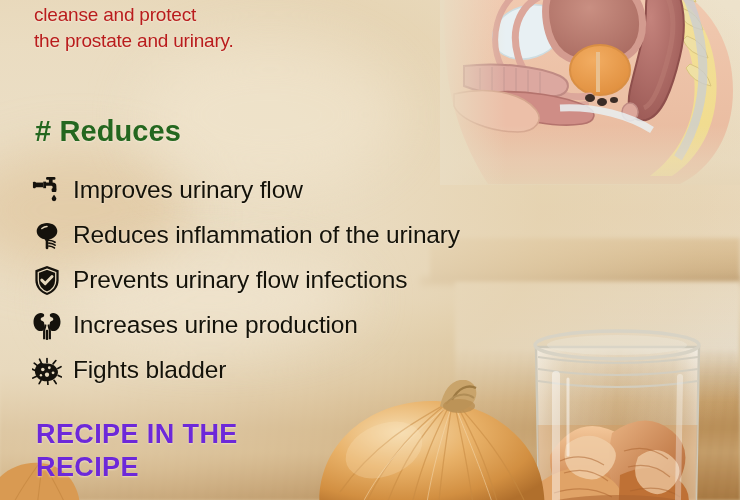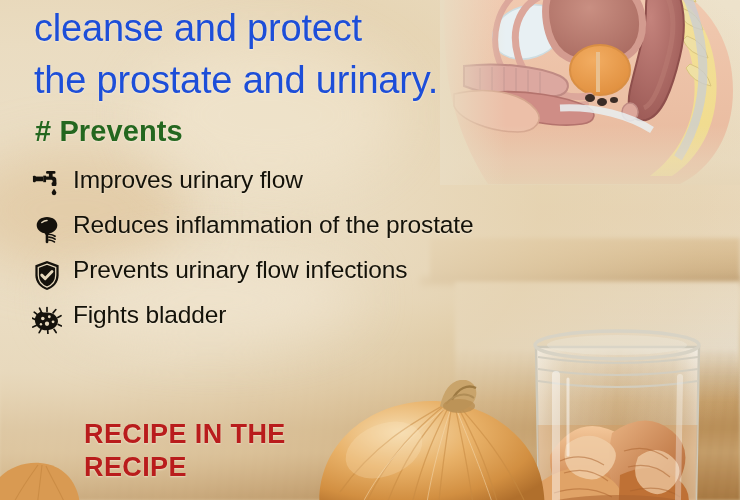--- a/index.html
+++ b/index.html
@@ -102,54 +102,53 @@
   .onion{position:absolute;left:318px;top:380px;width:235px;height:132px;}
   .onion svg{display:block;width:100%;height:100%;}
   .onion-small{position:absolute;left:-6px;top:455px;width:90px;height:60px;}
   .onion-small svg{display:block;width:100%;height:100%;}
 
   
   .content{position:absolute;inset:0;}
 
   .headline{
     position:absolute;left:34px;top:2px;width:420px;
-    font-size:38px;line-height:1.38;font-weight:400;
-    color:#1d4ed8;letter-spacing:-.2px;
+    font-size:19px;line-height:1.38;font-weight:400;
+    color:#b91c1c;letter-spacing:-.2px;
     text-shadow:0 1px 2px rgba(255,250,238,.55);
   }
   .headline div{white-space:nowrap;}
 
   .benefits-title{
     position:absolute;left:35px;top:115px;
     font-size:29px;font-weight:700;color:#24671f;
     letter-spacing:.1px;
     text-shadow:0 1px 2px rgba(255,250,238,.45);
   }
 
   .blist{position:absolute;left:30px;top:168px;width:640px;}
   .brow{
-    display:flex;align-items:flex-start;height:45px;gap:9px;
+    display:flex;align-items:center;height:45px;gap:9px;
   }
   .bicon{
     width:34px;height:34px;flex:0 0 34px;
     display:flex;align-items:center;justify-content:center;
   }
   .bicon svg{display:block;}
   .btext{
     font-size:24.5px;line-height:1;color:#141209;font-weight:400;
     letter-spacing:-.15px;white-space:nowrap;
     text-shadow:0 1px 2px rgba(255,250,238,.5);
   }
 
   .cta{
     position:absolute;left:36px;top:418px;width:330px;
     font-size:27px;line-height:1.22;font-weight:700;
-    color:#b91c1c;letter-spacing:.4px;
+    color:#6d28d9;letter-spacing:.4px;
     text-shadow:0 1px 2px rgba(255,248,232,.5);
-    margin-left:48px;
   }
   .cta div{white-space:nowrap;}
 </style>
 </head>
 <body>
 
 <div id="poster">
 
   <div class="bg-layer bg-wall"></div>
   <div class="bg-shelf"></div>
@@ -347,21 +346,21 @@
     </svg>
   </div>
 
   <div class="content">
 
     <div class="headline">
       <div>cleanse and protect</div>
       <div>the prostate and urinary.</div>
     </div>
 
-    <div class="benefits-title"># Prevents</div>
+    <div class="benefits-title"># Reduces</div>
 
     <div class="blist">
 
       <div class="brow">
         <span class="bicon">
           <svg width="30" height="30" viewBox="0 0 32 32" fill="#15120c" xmlns="http://www.w3.org/2000/svg">
             <path d="M3 7h9v5H3z"></path>
             <path d="M12 6h3v7h-3z"></path>
             <path d="M14 7h8a4 4 0 0 1 4 4v3h-4v-2a1.5 1.5 0 0 0-1.5-1.5H14z"></path>
             <rect x="18" y="2" width="4" height="6" rx="1"></rect>
@@ -378,34 +377,46 @@
         <span class="bicon">
           <svg width="28" height="30" viewBox="0 0 28 32" fill="#15120c" xmlns="http://www.w3.org/2000/svg">
             <path d="M14 2c6.2 0 11 3.8 11 8.6 0 4.6-3.6 7.8-7.4 8.6-1.3.3-2 1.1-2.2 2.2h-2.8c-.2-1.1-.9-1.9-2.2-2.2C6.6 18.4 3 15.2 3 10.6 3 5.8 7.8 2 14 2z"></path>
             <path d="M8.5 8c1.8-1.4 4-2.1 5.5-2.1" stroke="#e7d9bd" stroke-width="1.6" fill="none" stroke-linecap="round"></path>
             <rect x="12.6" y="19" width="2.8" height="11" rx="1.2"></rect>
             <path d="M16 20.5c2.6.2 5 1 6.6 2.2" stroke="#15120c" stroke-width="1.8" fill="none" stroke-linecap="round"></path>
             <path d="M16 23.6c2.6.2 5 1 6.6 2.2" stroke="#15120c" stroke-width="1.8" fill="none" stroke-linecap="round"></path>
             <path d="M16 26.7c2.3.2 4.4.9 5.9 2" stroke="#15120c" stroke-width="1.8" fill="none" stroke-linecap="round"></path>
           </svg>
         </span>
-        <span class="btext">Reduces inflammation of the prostate</span>
+        <span class="btext">Reduces inflammation of the urinary</span>
       </div>
 
       <div class="brow">
         <span class="bicon">
           <svg width="28" height="31" viewBox="0 0 28 32" xmlns="http://www.w3.org/2000/svg">
             <path d="M14 1 26 5.5v10.2C26 23 20.8 28.5 14 31 7.2 28.5 2 23 2 15.7V5.5z" fill="#15120c"></path>
             <path d="M14 4.2 23 7.7v8c0 5.8-4 10.2-9 12.3-5-2.1-9-6.5-9-12.3v-8z" fill="none" stroke="#e7d9bd" stroke-width="1.3"></path>
             <path d="M8.6 15.6l3.6 3.6 7-7.3" fill="none" stroke="#e7d9bd" stroke-width="3" stroke-linecap="round" stroke-linejoin="round"></path>
           </svg>
         </span>
         <span class="btext">Prevents urinary flow infections</span>
       </div>
 
+      <div class="brow">
+        <span class="bicon">
+          <svg width="32" height="30" viewBox="0 0 34 32" fill="#15120c" xmlns="http://www.w3.org/2000/svg">
+            <path d="M10.4 2C6 2 2.6 6 2.6 11.4c0 5.6 3.2 10 7.6 10 2.5 0 3.8-1.3 3.8-3.6v-4.6c0-1.3-.6-2-1.8-2.5-1.3-.5-1.9-1-1.9-2 0-1 .7-1.6 1.9-2 1.2-.5 1.8-1.2 1.8-2.5C14 3.2 12.7 2 10.4 2z"></path>
+            <path d="M23.6 2C28 2 31.4 6 31.4 11.4c0 5.6-3.2 10-7.6 10-2.5 0-3.8-1.3-3.8-3.6v-4.6c0-1.3.6-2 1.8-2.5 1.3-.5 1.9-1 1.9-2 0-1-.7-1.6-1.9-2-1.2-.5-1.8-1.2-1.8-2.5C20 3.2 21.3 2 23.6 2z"></path>
+            <path d="M14.2 14.2c0 3.4-1.4 4.6-1.4 7.4v8.6h2.1v-8.2c0-2.6 1.5-3.8 1.5-7.3z"></path>
+            <path d="M19.8 14.2c0 3.4 1.4 4.6 1.4 7.4v8.6h-2.1v-8.2c0-2.6-1.5-3.8-1.5-7.3z"></path>
+            <rect x="15.6" y="20" width="2.8" height="11" rx="1.2"></rect>
+          </svg>
+        </span>
+        <span class="btext">Increases urine production</span>
+      </div>
 
       <div class="brow">
         <span class="bicon">
           <svg width="30" height="28" viewBox="0 0 32 30" xmlns="http://www.w3.org/2000/svg">
             <g fill="#15120c">
               <path d="M10 6C4.8 7.8 2 12.2 3.4 17.6 4.9 23.4 11 27 18 25.8c6.4-1.1 10.6-5.8 9.6-11C26.7 9.9 21.4 6.6 15.6 6.9c-2 .1-3.9.5-5.6-0.9z"></path>
             </g>
             <g fill="#e7d9bd">
               <circle cx="11.5" cy="13.5" r="1.9"></circle>
               <circle cx="18.5" cy="11.5" r="1.5"></circle>

